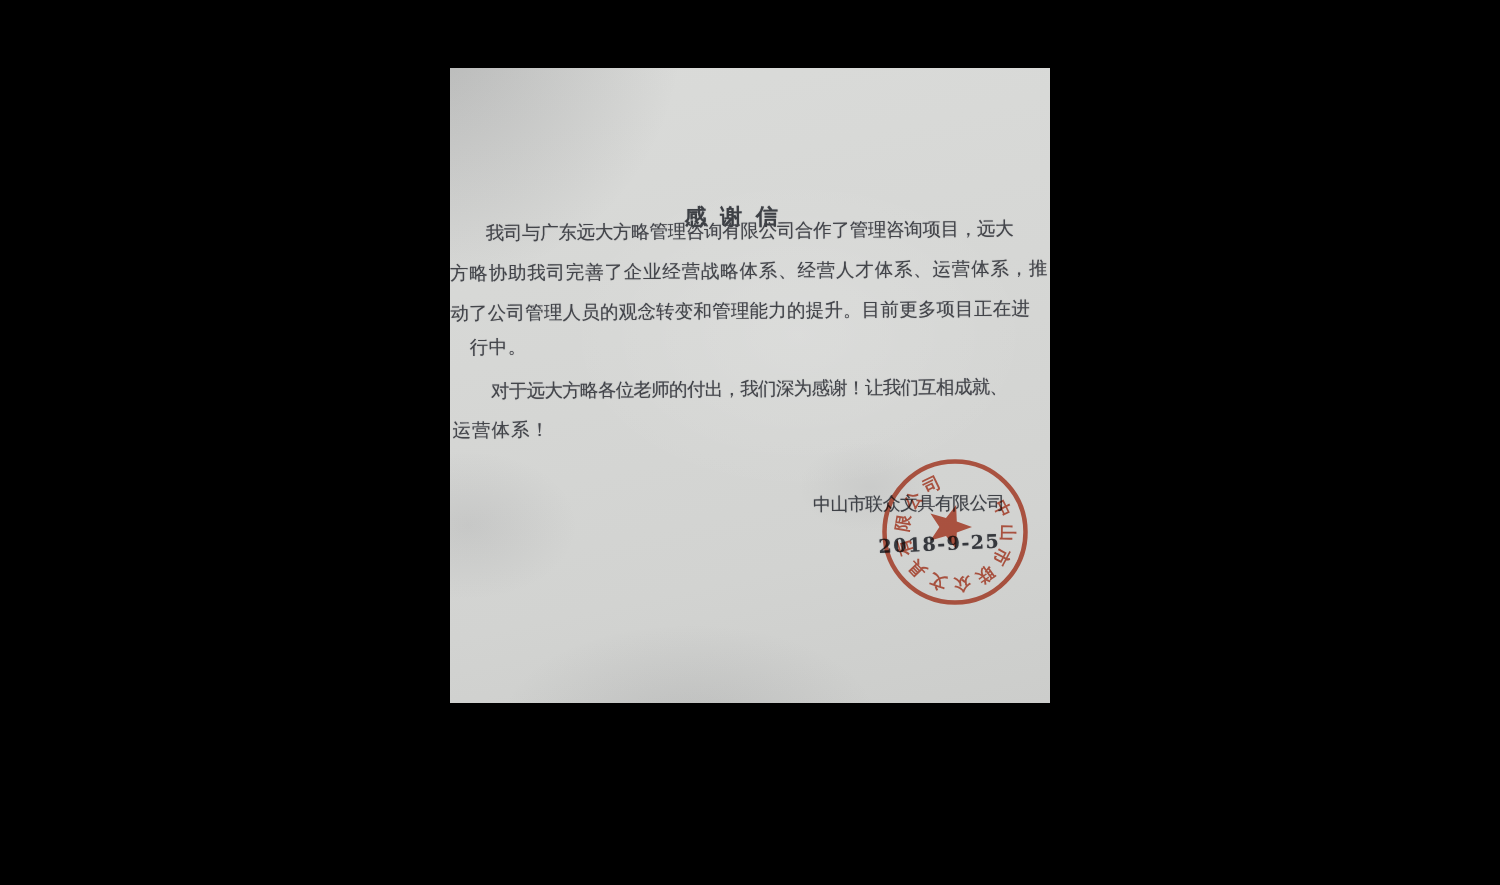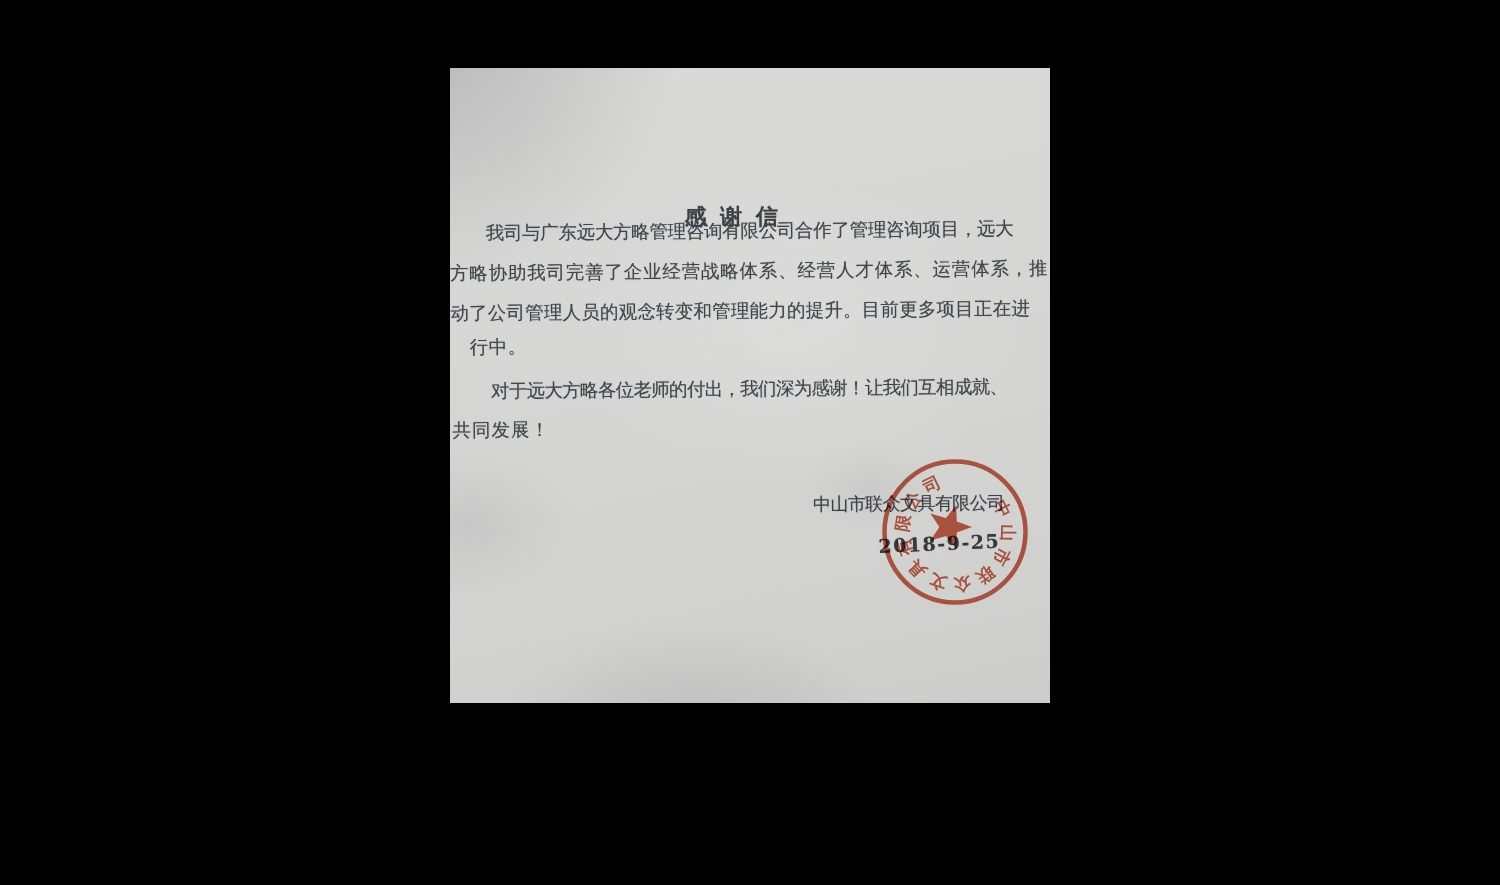--- a/index.html
+++ b/index.html
@@ -55,21 +55,21 @@
 <div class="stage">
   <div class="photo">
     <div class="tilt">
       <div class="letter-title">感 谢 信</div>
 
       <div class="body-line line-1">我司与广东远大方略管理咨询有限公司合作了管理咨询项目，远大</div>
       <div class="body-line line-2">方略协助我司完善了企业经营战略体系、经营人才体系、运营体系，推</div>
       <div class="body-line line-3">动了公司管理人员的观念转变和管理能力的提升。目前更多项目正在进</div>
       <div class="body-line line-4">行中。</div>
       <div class="body-line line-5">对于远大方略各位老师的付出，我们深为感谢！让我们互相成就、</div>
-      <div class="body-line line-6">共同发展！</div>
+      <div class="body-line line-6">运营体系！</div>
 
       <div class="signature-company">中山市联众文具有限公司</div>
       <div class="signature-date">2018-9-25</div>
     </div>
 
     <svg class="seal" viewBox="0 0 200 200">
       <circle cx="100" cy="100" r="70.5" fill="none" stroke-width="4.5" stroke="#c64c34"></circle>
       <polygon points="101.1,73.1 101.8,89.4 117.0,95.0 101.8,100.6 101.1,116.9 91.0,104.1 75.4,108.5 84.4,95.0 75.4,81.5 91.0,85.9" fill="#c64c34"></polygon>
       <g>
           <text transform="translate(147.6 76.8) rotate(64)" text-anchor="middle" dominant-baseline="central" font-size="17" fill="#c64c34">中</text>

